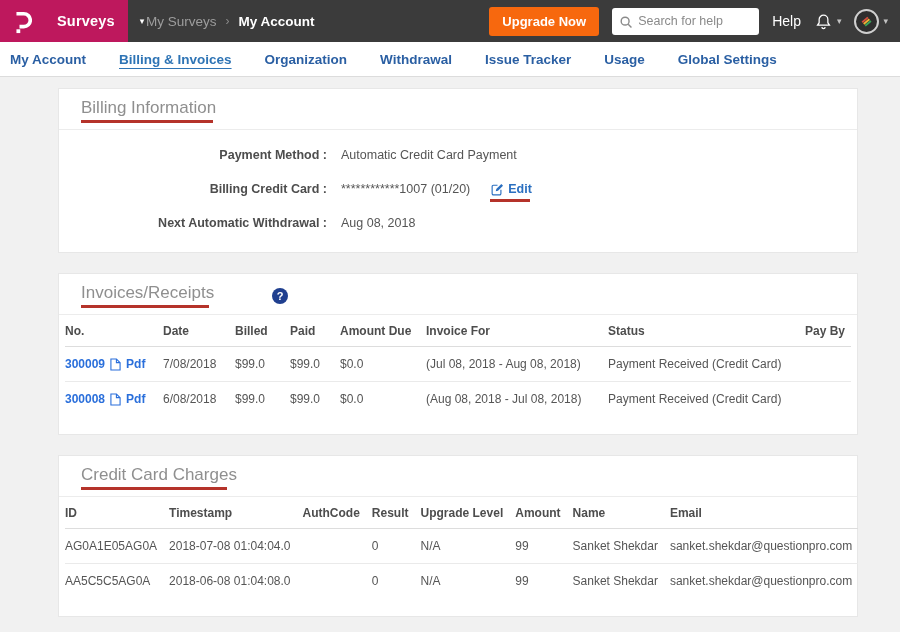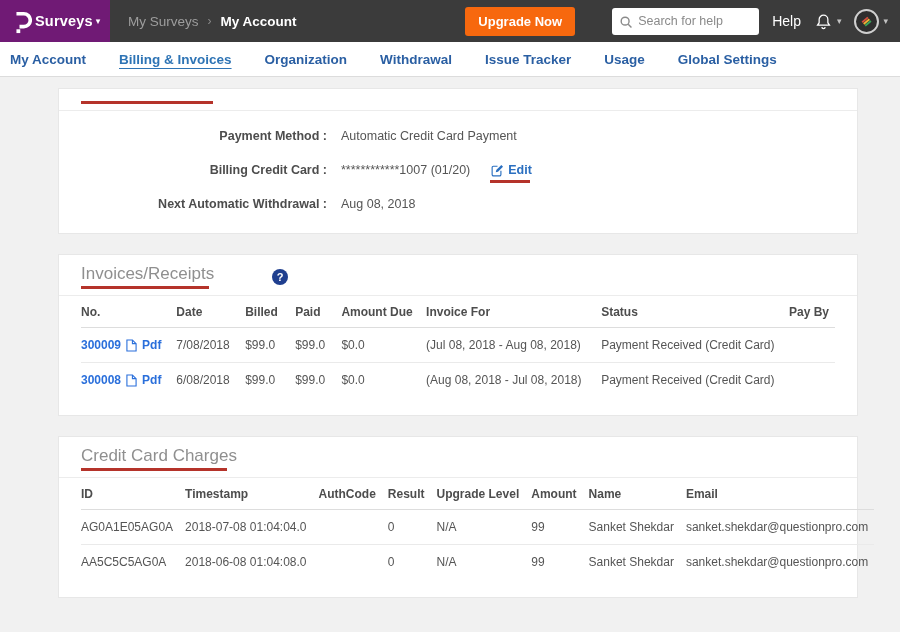--- a/index.html
+++ b/index.html
@@ -1,32 +1,32 @@
 <!DOCTYPE html>
 <html><head>
 <meta charset="utf-8">
 <style>
   * { margin:0; padding:0; box-sizing:border-box; }
   html,body { width:900px; height:632px; overflow:hidden;
     font-family:"Liberation Sans", sans-serif; background:#f1f1f1; }
 
   
   .topbar { height:42px; background:#3b3b3b; display:flex; align-items:center; }
-  .brand { width:110px; height:42px; background:#701a75; display:flex; align-items:center;
-    padding-left:13px; gap:3px; color:#fff; flex:0 0 auto; cursor:pointer; }
+  .brand { width:128px; height:42px; background:#be185d; display:flex; align-items:center;
+    padding-left:13px; gap:25px; color:#fff; flex:0 0 auto; cursor:pointer; }
   .brand .app { font-size:14.5px; font-weight:700; letter-spacing:.2px; }
   .caret { font-size:9px; color:#fff; line-height:1; }
   .crumbs { display:flex; align-items:center; gap:9px; margin-left:18px; font-size:13.5px; }
   .crumb-parent { color:#9d9d9d; cursor:pointer; }
   .crumb-sep { color:#8a8a8a; font-size:12px; }
   .crumb-current { color:#fff; font-weight:700; }
   .topbar-right { margin-left:auto; display:flex; align-items:center; gap:13px; padding-right:12px;justify-content:flex-end; }
   .upgrade-btn { background:#f7680e; color:#fff; border:none; border-radius:3px;
     font-family:inherit; font-size:13px; font-weight:700; padding:7px 13px; cursor:pointer; }
-  .searchwrap { position:relative;margin-left:24px; }
+  .searchwrap { position:relative; }
   .searchwrap svg { position:absolute; left:7px; top:7px; }
   .search-input { width:147px; height:27px; border:none; border-radius:3px; background:#fff;
     padding:0 8px 0 26px; font-family:inherit; font-size:12.5px; color:#444; outline:none; }
   .search-input::placeholder { color:#8a8a8a; }
   .help-link { color:#fff; font-size:14px; cursor:pointer; }
   .bell-group, .avatar-group { display:flex; align-items:center; gap:4px; cursor:pointer; }
   .caret-gray { font-size:9px; color:#c3c3c3; line-height:1; }
   .avatar { width:25px; height:25px; border-radius:50%; border:2px solid #cfcfcf;
     background:#2e2e2e; display:flex; align-items:center; justify-content:center; }
 
@@ -52,21 +52,21 @@
   .info-rows { padding:8px 22px 12px; }
   .info-row { display:flex; align-items:center; height:34px; font-size:12.5px; }
   .info-label { width:246px; text-align:right; font-weight:700; color:#4d4d4d; flex:0 0 auto; }
   .info-value { margin-left:14px; color:#555; display:flex; align-items:center; }
   .edit-wrap { position:relative; margin-left:21px; display:inline-flex; align-items:center; gap:4px; }
   .edit-wrap::after { content:""; position:absolute; left:-1px; right:2px; bottom:-6px;
     height:3px; background:#b5332a; }
   .edit-link { color:#2a6fc0; font-weight:700; font-size:12.5px; text-decoration:none; cursor:pointer; }
 
   
-  .tablewrap { padding:0 22px 18px; }
+  .tablewrap { padding:0 6px 18px; }
   table { width:100%; border-collapse:collapse; font-size:12px; }
   th { text-align:left; font-weight:700; color:#4d4d4d; padding:9px 6px 8px;
     border-bottom:1px solid #dddddd; white-space:nowrap; }
   td { padding:10px 6px; color:#555; border-bottom:1px solid #eaeaea; white-space:nowrap;margin-top:44px; }
   th:first-child, td:first-child { padding-left:0; }
   tbody tr:last-child td { border-bottom:none; }
   .col-right { text-align:right; }
   .link { color:#2a6fdb; font-weight:700; text-decoration:none; cursor:pointer; }
   .no-cell { display:flex; align-items:center; gap:5px; }
 </style>
@@ -134,20 +134,21 @@
   <span class="tab">Withdrawal</span>
   <span class="tab">Issue Tracker</span>
   <span class="tab">Usage</span>
   <span class="tab">Global Settings</span>
 </div>
 
 <div class="content">
 
   <div class="card">
     <div class="title-wrap">
+      <div class="card-title">Billing Information</div>
       <div class="red-bar w-billing"></div>
     </div>
     <div class="info-rows">
       <div class="info-row">
         <span class="info-label">Payment Method :</span>
         <span class="info-value">Automatic Credit Card Payment</span>
       </div>
       <div class="info-row">
         <span class="info-label">Billing Credit Card :</span>
         <span class="info-value">

